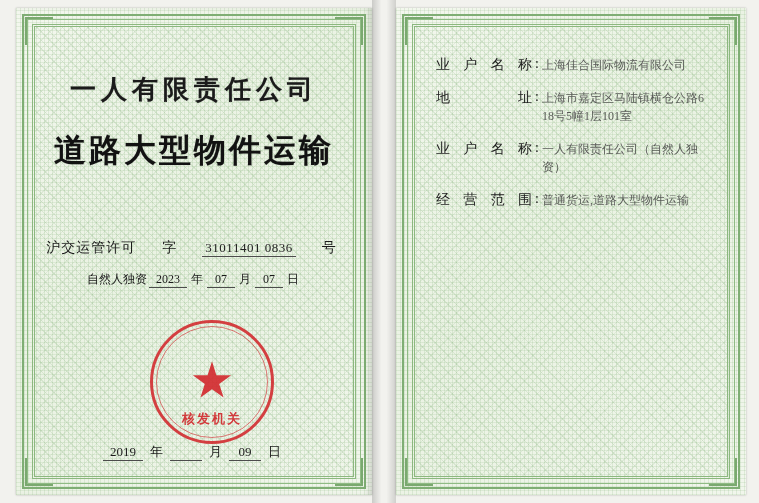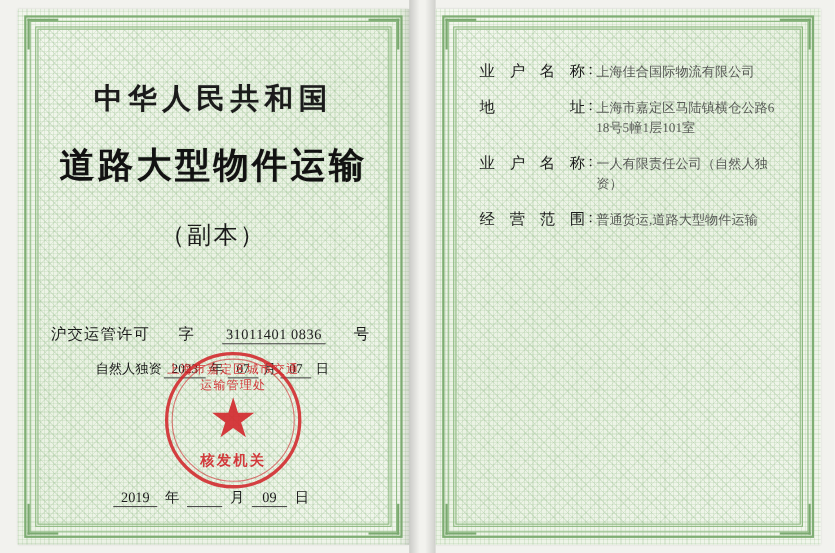--- a/index.html
+++ b/index.html
@@ -301,23 +301,22 @@
     <div class="border-outer"></div>
     <div class="border-mid"></div>
     <div class="border-inner"></div>
     <div class="guilloche"></div>
     <div class="corner tl"></div>
     <div class="corner tr"></div>
     <div class="corner bl"></div>
     <div class="corner br"></div>
 
     <div class="left-content">
-      <div class="country-title">中华人民共和国</div>
+      <div class="country-title">一人有限责任公司</div>
       <div class="cert-title">道路大型物件运输</div>
-      <div class="cert-subtitle cert-sub">（副本）</div>
 
       <div class="field-block">
         <div class="lic-row">
           <span class="lic-label">沪交运管许可</span>
           <span class="lic-word">字</span>
           <span class="lic-num lic-underline">31011401 0836</span>
           <span class="lic-word">号</span>
         </div>
 
         <div class="valid-row">
@@ -328,21 +327,20 @@
           <span class="unit">月</span>
           <span class="val small">07</span>
           <span class="unit">日</span>
         </div>
       </div>
     </div>
 
     <div id="seal">
       <div class="ring"></div>
       <div class="ring2"></div>
-      <div class="seal-top-text">上海市嘉定区城市交通运输管理处</div>
       <div class="star"></div>
       <div class="seal-bottom-text">核发机关</div>
     </div>
 
     <div class="date-row">
       <span class="dval">2019</span>
       <span class="dunit">年</span>
       <span class="dval blank"></span>
       <span class="dunit">月</span>
       <span class="dval blank">09</span>

